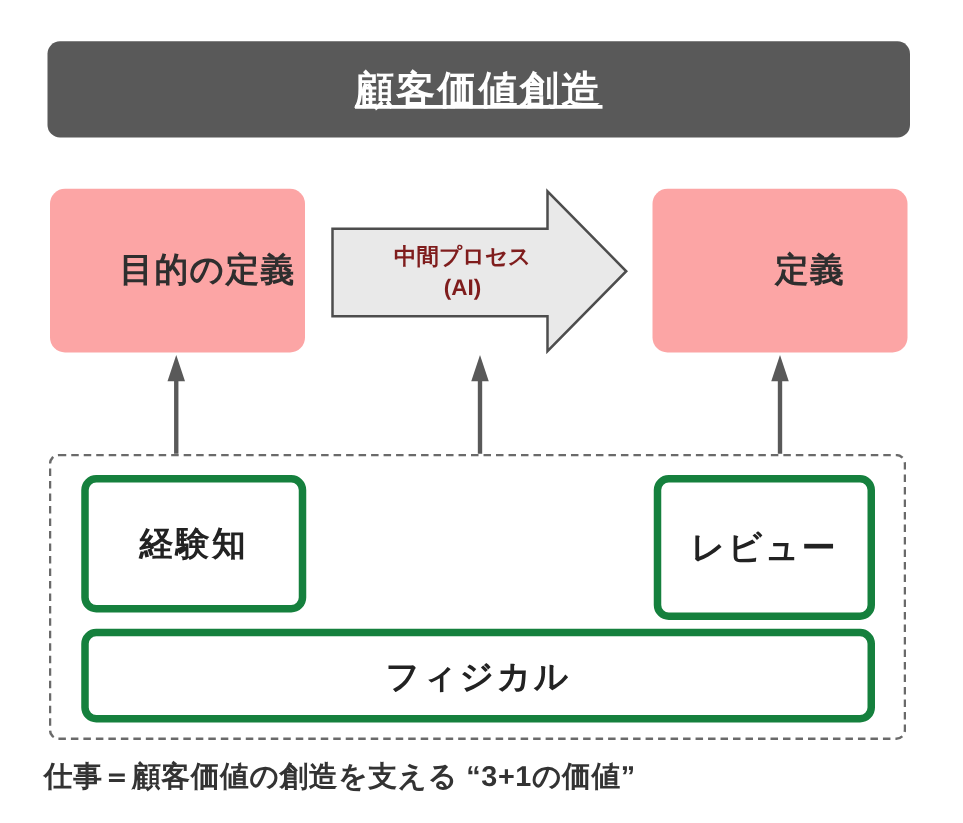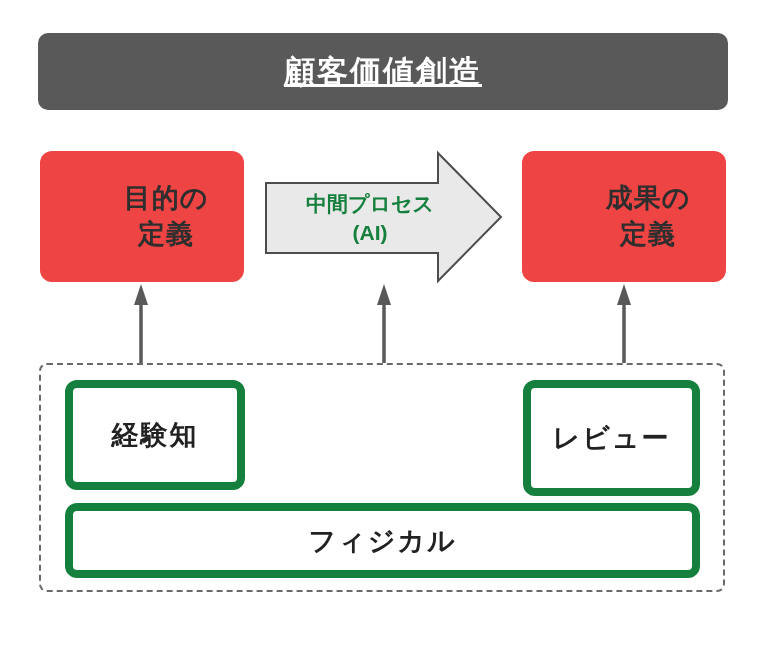--- a/index.html
+++ b/index.html
@@ -11,42 +11,42 @@
 
   .banner{
     left:38px;top:33px;width:690px;height:77px;
     background:#595959;border-radius:10px;
     display:flex;align-items:center;justify-content:center;
     color:#ffffff;font-size:31px;font-weight:bold;letter-spacing:2px;text-decoration:underline;
   }
 
   .graybox{
     width:204px;height:131px;top:151px;
-    background:#ef4444;border-radius:12px;
-    display:flex;flex-direction:column;align-items:center;justify-content:center;
+    background:#fca5a5;border-radius:12px;
+    display:flex;flex-direction:row;align-items:center;justify-content:center;
     color:#2e2e2e;font-size:27px;font-weight:bold;line-height:1.32;letter-spacing:1px;padding-left:48px;
   }
   .graybox-left{left:40px;}
   .graybox-right{left:522px;}
 
   .arrow-svg{left:260px;top:147px;width:246px;height:141px;}
   .arrow-label{
     left:270px;top:181px;width:200px;height:74px;
     display:flex;flex-direction:column;align-items:center;justify-content:center;
-    color:#15803d;font-size:21px;font-weight:bold;line-height:1.4;
+    color:#7f1d1d;font-size:18px;font-weight:bold;line-height:1.4;
   }
 
   .uparrows-svg{left:0;top:280px;width:770px;height:90px;}
 
   .dashedbox{
     left:39px;top:363px;width:686px;height:229px;
     border:2px dashed #6a6a6a;border-radius:8px;
   }
   .whitebox{
-    background:#ffffff;border:8px solid #15803d;border-radius:12px;
+    background:#ffffff;border:6px solid #15803d;border-radius:12px;
     display:flex;align-items:center;justify-content:center;
     color:#222222;font-size:27px;font-weight:bold;letter-spacing:2px;
   }
   .wb1{left:65px;top:380px;width:180px;height:110px;}
   .wb2{left:294px;top:380px;width:178px;height:110px;}
   .wb3{left:523px;top:380px;width:177px;height:116px;}
   .wb-base{left:65px;top:503px;width:635px;height:75px;align-items:center;}
 
   .caption{
     left:35px;top:606px;width:700px;
@@ -69,21 +69,20 @@
 
   <svg class="abs arrow-svg" viewBox="0 0 246 141" aria-hidden="true">
     <polygon points="6,36 178,36 178,6 241,70 178,134 178,106 6,106" fill="#e9e9e9" stroke="#4d4d4d" stroke-width="2" stroke-linejoin="miter"></polygon>
   </svg>
   <div class="abs arrow-label">
     <span>中間プロセス</span>
     <span>(AI)</span>
   </div>
 
   <div class="abs graybox graybox-right">
-    <span>成果の</span>
     <span>定義</span>
   </div>
 
   <svg class="abs uparrows-svg" viewBox="0 0 770 90" aria-hidden="true">
     <g stroke="#595959" fill="#595959">
       <line x1="141" y1="83" x2="141" y2="23" stroke-width="3.5"></line>
       <polygon points="134,25 148,25 141,4" stroke="none"></polygon>
       <line x1="384" y1="83" x2="384" y2="23" stroke-width="3.5"></line>
       <polygon points="377,25 391,25 384,4" stroke="none"></polygon>
       <line x1="624" y1="83" x2="624" y2="23" stroke-width="3.5"></line>
@@ -96,14 +95,15 @@
   <div class="abs whitebox wb1">
     <span>経験知</span>
   </div>
   <div class="abs whitebox wb3">
     <span>レビュー</span>
   </div>
   <div class="abs whitebox wb-base">
     <span>フィジカル</span>
   </div>
 
+  <div class="abs caption">仕事＝顧客価値の創造を支える “3+1の価値”</div>
 
 </div>
 
 </body></html>

